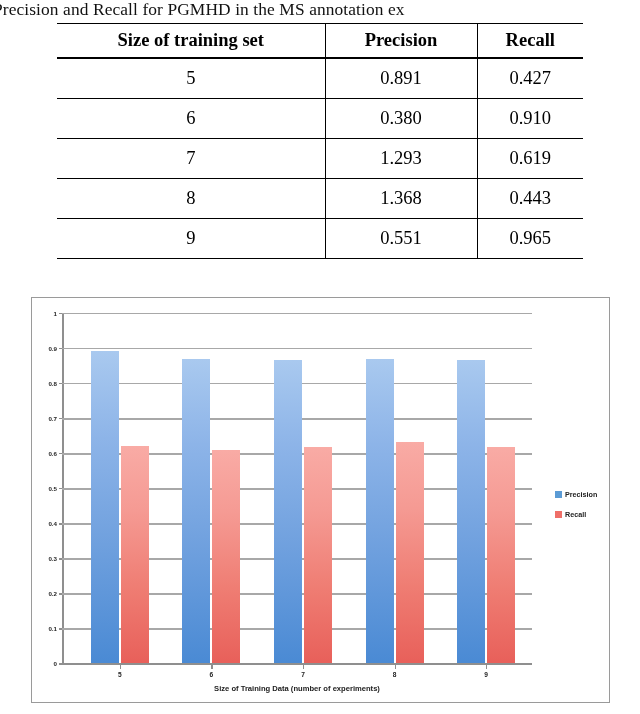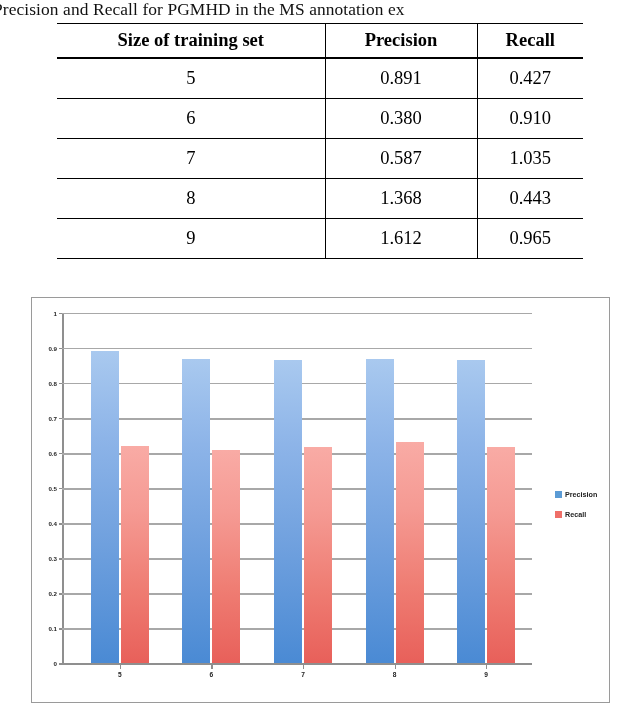--- a/index.html
+++ b/index.html
@@ -239,31 +239,31 @@
         <td class="col-div">0.891</td>
         <td class="col-div">0.427</td>
       </tr>
       <tr>
         <td>6</td>
         <td class="col-div">0.380</td>
         <td class="col-div">0.910</td>
       </tr>
       <tr>
         <td>7</td>
-        <td class="col-div">0.587</td>
-        <td class="col-div">1.035</td>
+        <td class="col-div">1.293</td>
+        <td class="col-div">0.619</td>
       </tr>
       <tr>
         <td>8</td>
         <td class="col-div">1.368</td>
         <td class="col-div">0.443</td>
       </tr>
       <tr>
         <td>9</td>
-        <td class="col-div">1.612</td>
+        <td class="col-div">0.551</td>
         <td class="col-div">0.965</td>
       </tr>
     </tbody>
   </table>
 </div>
 
 <div class="chart-box">
   <div class="plot" id="plot-area">
     <div class="axis-y"></div>
     <div class="axis-x"></div>
@@ -318,20 +318,21 @@
         <div class="xtick-label" style="left: 57.8px;">5</div>
         <div class="xtick-mark" style="left: 149.4px;"></div>
         <div class="xtick-label" style="left: 149.4px;">6</div>
         <div class="xtick-mark" style="left: 241px;"></div>
         <div class="xtick-label" style="left: 241px;">7</div>
         <div class="xtick-mark" style="left: 332.6px;"></div>
         <div class="xtick-label" style="left: 332.6px;">8</div>
         <div class="xtick-mark" style="left: 424.2px;"></div>
         <div class="xtick-label" style="left: 424.2px;">9</div>
       </div>
+    <div class="xaxis-title">Size of Training Data (number of experiments)</div>
   </div>
 
   <div class="legend" id="legend">
       <div class="legend-row">
         <span class="legend-swatch precision"></span>
         <span class="legend-label">Precision</span>
       </div>
       <div class="legend-row">
         <span class="legend-swatch recall"></span>
         <span class="legend-label">Recall</span>

